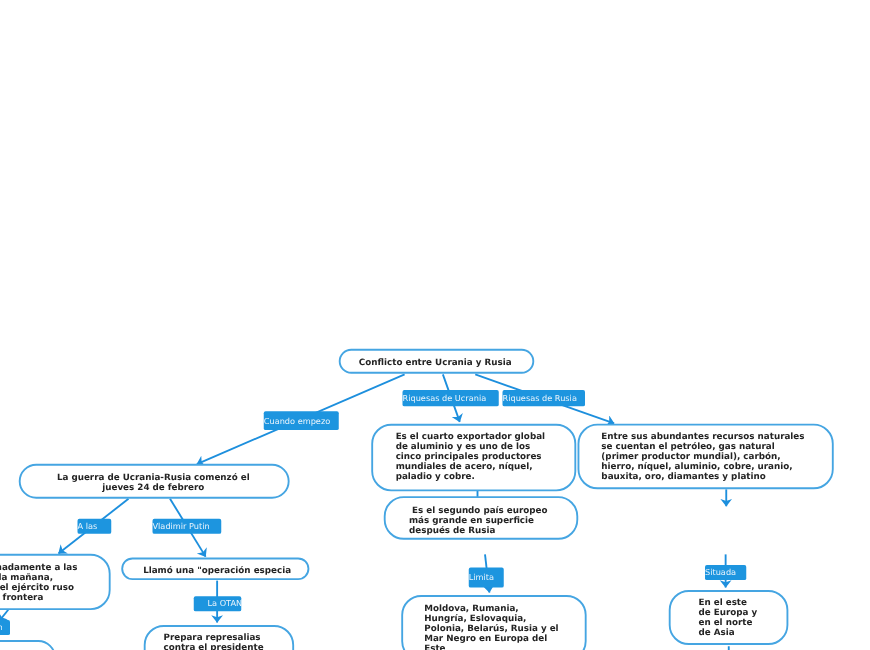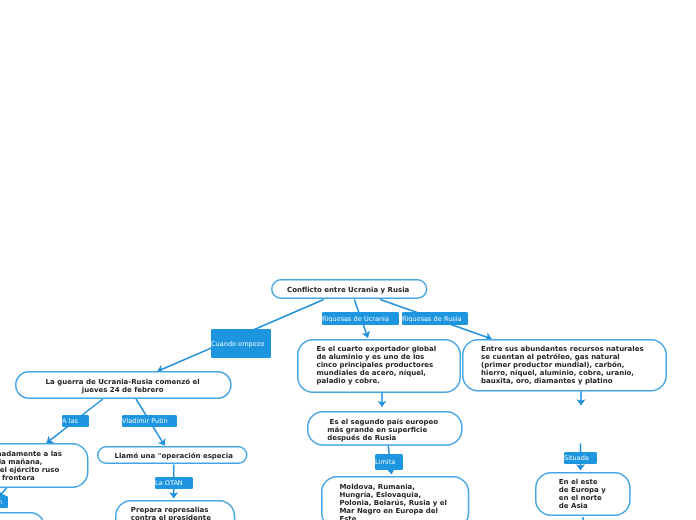--- a/index.html
+++ b/index.html
@@ -100,21 +100,21 @@
       <svg class="frame" width="168" height="58" viewBox="0 0 168 58">
         <rect x="2.75" y="2.75" width="162.5" height="52.5" rx="15.25" ry="15.25" fill="#ffffff" stroke="#45a5e2" stroke-width="1.5"></rect>
       </svg>
     <span style="left:19.5px;top:6.8px;">Es el cuarto exportador global
 de aluminio y es uno de los
 cinco principales productores
 mundiales de acero, níquel,
 paladio y cobre.</span>
   </div>
 
-  <div class="node" style="left:306.9px;top:383px;width:155.6px;height:39px;">
+  <div class="node" style="left:306.9px;top:369px;width:155.6px;height:39px;">
       <svg class="frame" width="159.6" height="38.8" viewBox="0 0 159.6 38.8">
         <rect x="2.75" y="2.75" width="154.1" height="33.3" rx="15.25" ry="15.25" fill="#ffffff" stroke="#45a5e2" stroke-width="1.5"></rect>
       </svg>
     <span style="left:20.3px;top:6.6px;"> Es el segundo país europeo
 más grande en superficie
 después de Rusia</span>
   </div>
 
   <div class="node" style="left:320.9px;top:447.8px;width:148.3px;height:53px;">
       <svg class="frame" width="152.3" height="57" viewBox="0 0 152.3 57">
@@ -142,36 +142,36 @@
   <div class="node" style="left:535.1px;top:443.5px;width:95.7px;height:44px;">
       <svg class="frame" width="99.7" height="48" viewBox="0 0 99.7 48">
         <rect x="2.75" y="2.75" width="94.2" height="42.5" rx="15.25" ry="15.25" fill="#ffffff" stroke="#45a5e2" stroke-width="1.5"></rect>
       </svg>
     <span style="left:23.7px;top:6.8px;">En el este
 de Europa y
 en el norte
 de Asia</span>
   </div>
 
-  <div class="chip" style="left:211px;top:301px;width:60px;height:29px;">
+  <div class="chip" style="left:211px;top:301px;width:60px;height:15px;">
     <span>Cuando empezo</span>
   </div>
   <div class="chip" style="left:322px;top:284px;width:77px;height:13px;">
     <span>Riquesas de Ucrania</span>
   </div>
   <div class="chip" style="left:402px;top:284px;width:66px;height:13px;">
     <span>Riquesas de Rusia</span>
   </div>
   <div class="chip" style="left:62px;top:387px;width:27px;height:12px;">
     <span>A las</span>
   </div>
   <div class="chip" style="left:122px;top:387px;width:55px;height:12px;">
     <span>Vladimir Putin</span>
   </div>
-  <div class="chip" style="left:155px;top:449px;width:38px;height:12px;">
+  <div class="chip" style="left:155px;top:449px;width:38px;height:12px;padding-left:11px;">
     <span>La OTAN</span>
   </div>
   <div class="chip" style="left:375px;top:426px;width:28px;height:16px;">
     <span>Limita</span>
   </div>
   <div class="chip" style="left:564px;top:424px;width:33px;height:12px;">
     <span>Situada</span>
   </div>
   <div class="chip" style="left:562px;top:495px;width:41px;height:12px;">
     <span>Fronteras</span>

